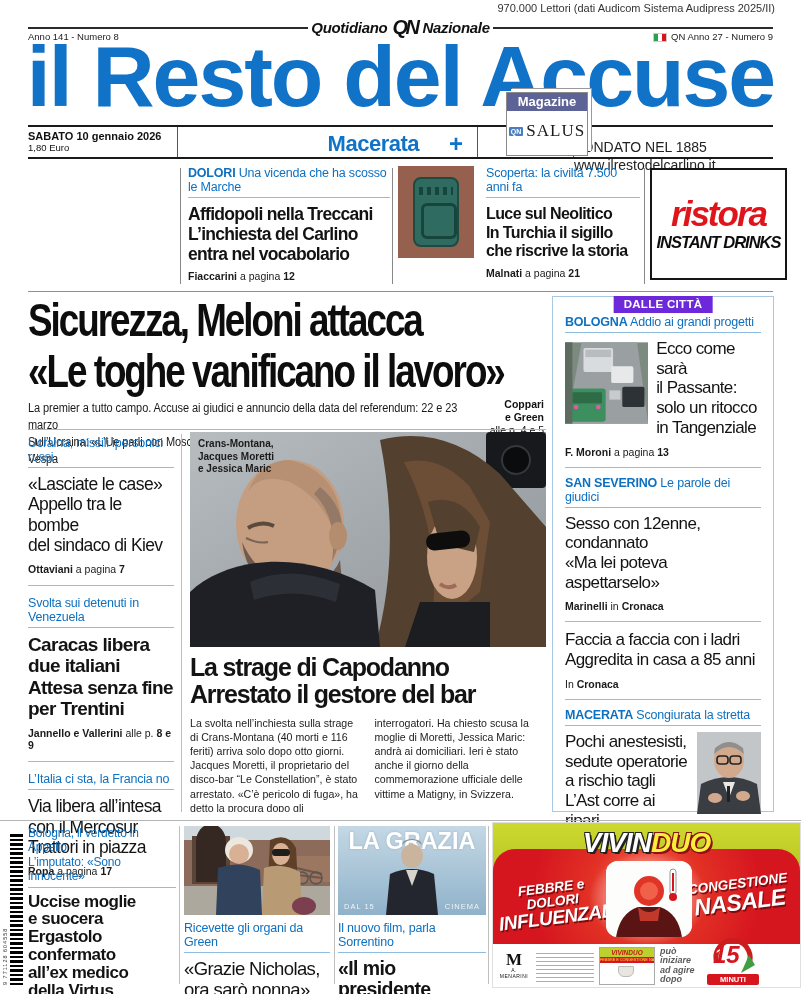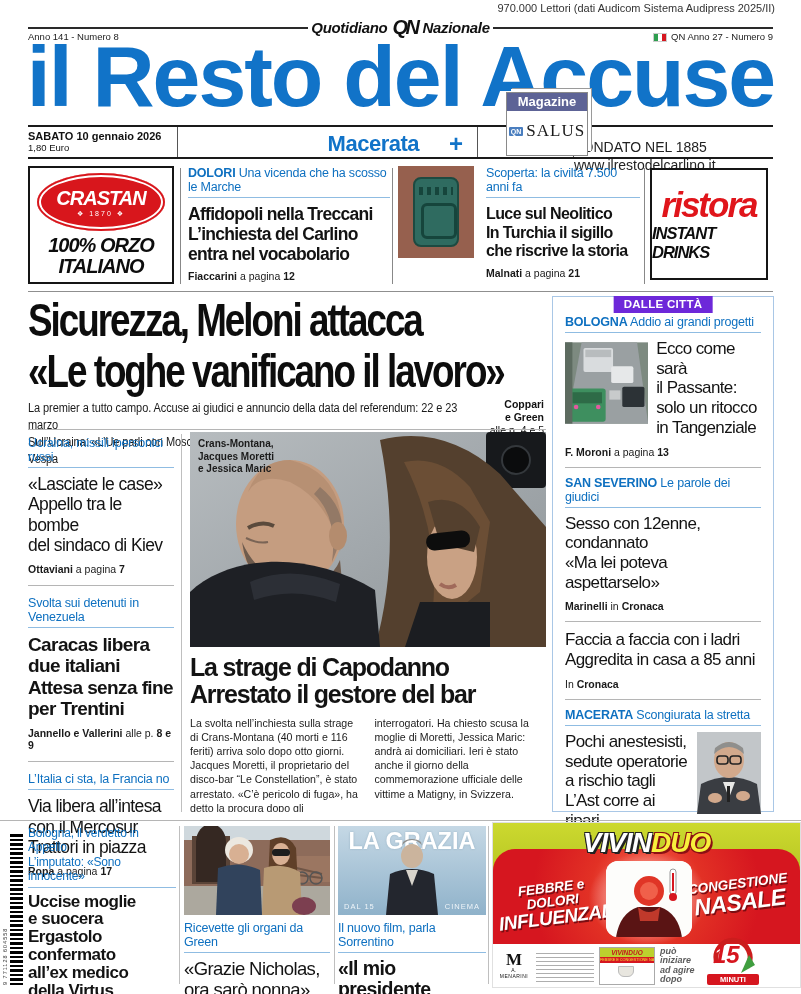--- a/index.html
+++ b/index.html
@@ -53,21 +53,21 @@
 .cr-year{font-size:7px;letter-spacing:2px}
 .cr-slogan{margin-top:4px;font-size:20px;font-weight:700;font-style:italic;letter-spacing:-1px;line-height:1.05;color:#0d0d0d;white-space:pre-line}
 .ts-art1{left:188px;top:166px;width:202px}
 .ts-art1 .hl{font-size:17.5px;line-height:1.13;letter-spacing:-0.7px;margin-top:7px}
 .ts-img{left:398px;top:166px;width:76px;height:92px;background:#96604e;display:flex;align-items:center;justify-content:center}
 .seal{width:46px;height:70px;background:#2f6b60;border-radius:8px;border:2px solid #1d4a41;position:relative;overflow:hidden}
 .seal:before{content:"";position:absolute;left:4px;right:4px;top:8px;height:8px;background:repeating-linear-gradient(90deg,#16453c 0 4px,transparent 4px 8px)}
 .seal:after{content:"";position:absolute;left:6px;top:24px;width:30px;height:30px;border:3px solid #16453c;border-radius:6px}
 .ts-art2{left:486px;top:166px;width:154px}
 .ts-art2 .hl{font-size:16px;line-height:1.16;letter-spacing:-0.6px;margin-top:7px}
-.ristora{left:650px;top:168px;width:118px;height:112px;border:2px solid #151515;display:flex;flex-direction:column;align-items:center;justify-content:center;gap:2px}
+.ristora{left:650px;top:168px;width:137px;height:112px;border:2px solid #151515;display:flex;flex-direction:column;align-items:center;justify-content:center;gap:2px}
 .ri-brand{color:#e0151b;font-size:35px;font-weight:700;font-style:italic;letter-spacing:-2px;line-height:1}
 .ri-sub{color:#0d0d0d;font-size:16.5px;font-weight:700;font-style:italic;letter-spacing:-1px}
 
 .lead-line{left:28px;font-weight:700;font-size:46px;letter-spacing:-2.5px;line-height:1;transform:scaleX(.8);transform-origin:left top;white-space:nowrap;color:#0d0d0d}
 .deck{left:28px;top:400px;width:500px;font-size:12.5px;line-height:1.35;letter-spacing:-0.1px;transform:scaleX(.88);transform-origin:left top;color:#1a1a1a}
 .lead-by{left:458px;top:398px;width:86px;text-align:right;font-size:10.5px;line-height:1.25}
 
 .leftcol{left:28px;top:436px;width:146px}
 .leftcol .hl-light{font-size:17.5px}
 .leftcol .hl-bold{font-size:19px}
@@ -174,28 +174,20 @@
       <span class="edname">Macerata</span>
       <span class="plus">+</span>
     </div>
     <div class="db-cell db-gap"></div>
     <div class="db-cell db-found">
       <div>FONDATO NEL 1885</div>
       <div>www.ilrestodelcarlino.it</div>
     </div>
   </div>
 
-  <div class="abs crastan">
-    <div class="cr-oval">
-      <div class="cr-brand">CRASTAN</div>
-      <div class="cr-year">❖ 1870 ❖</div>
-    </div>
-    <div class="cr-slogan">100% ORZO
-ITALIANO</div>
-  </div>
   <div class="vline" style="left:180px;top:168px;height:116px;background:#888"></div>
 
   <div class="abs ts-art1">
     <div class="kicker">
       <span class="kc">DOLORI</span>
       <span>Una vicenda che ha scosso le Marche</span>
     </div>
     <div class="hl hl-bold" style="font-size:17.5px">Affidopoli nella Treccani
 L’inchiesta del Carlino
 entra nel vocabolario</div>

